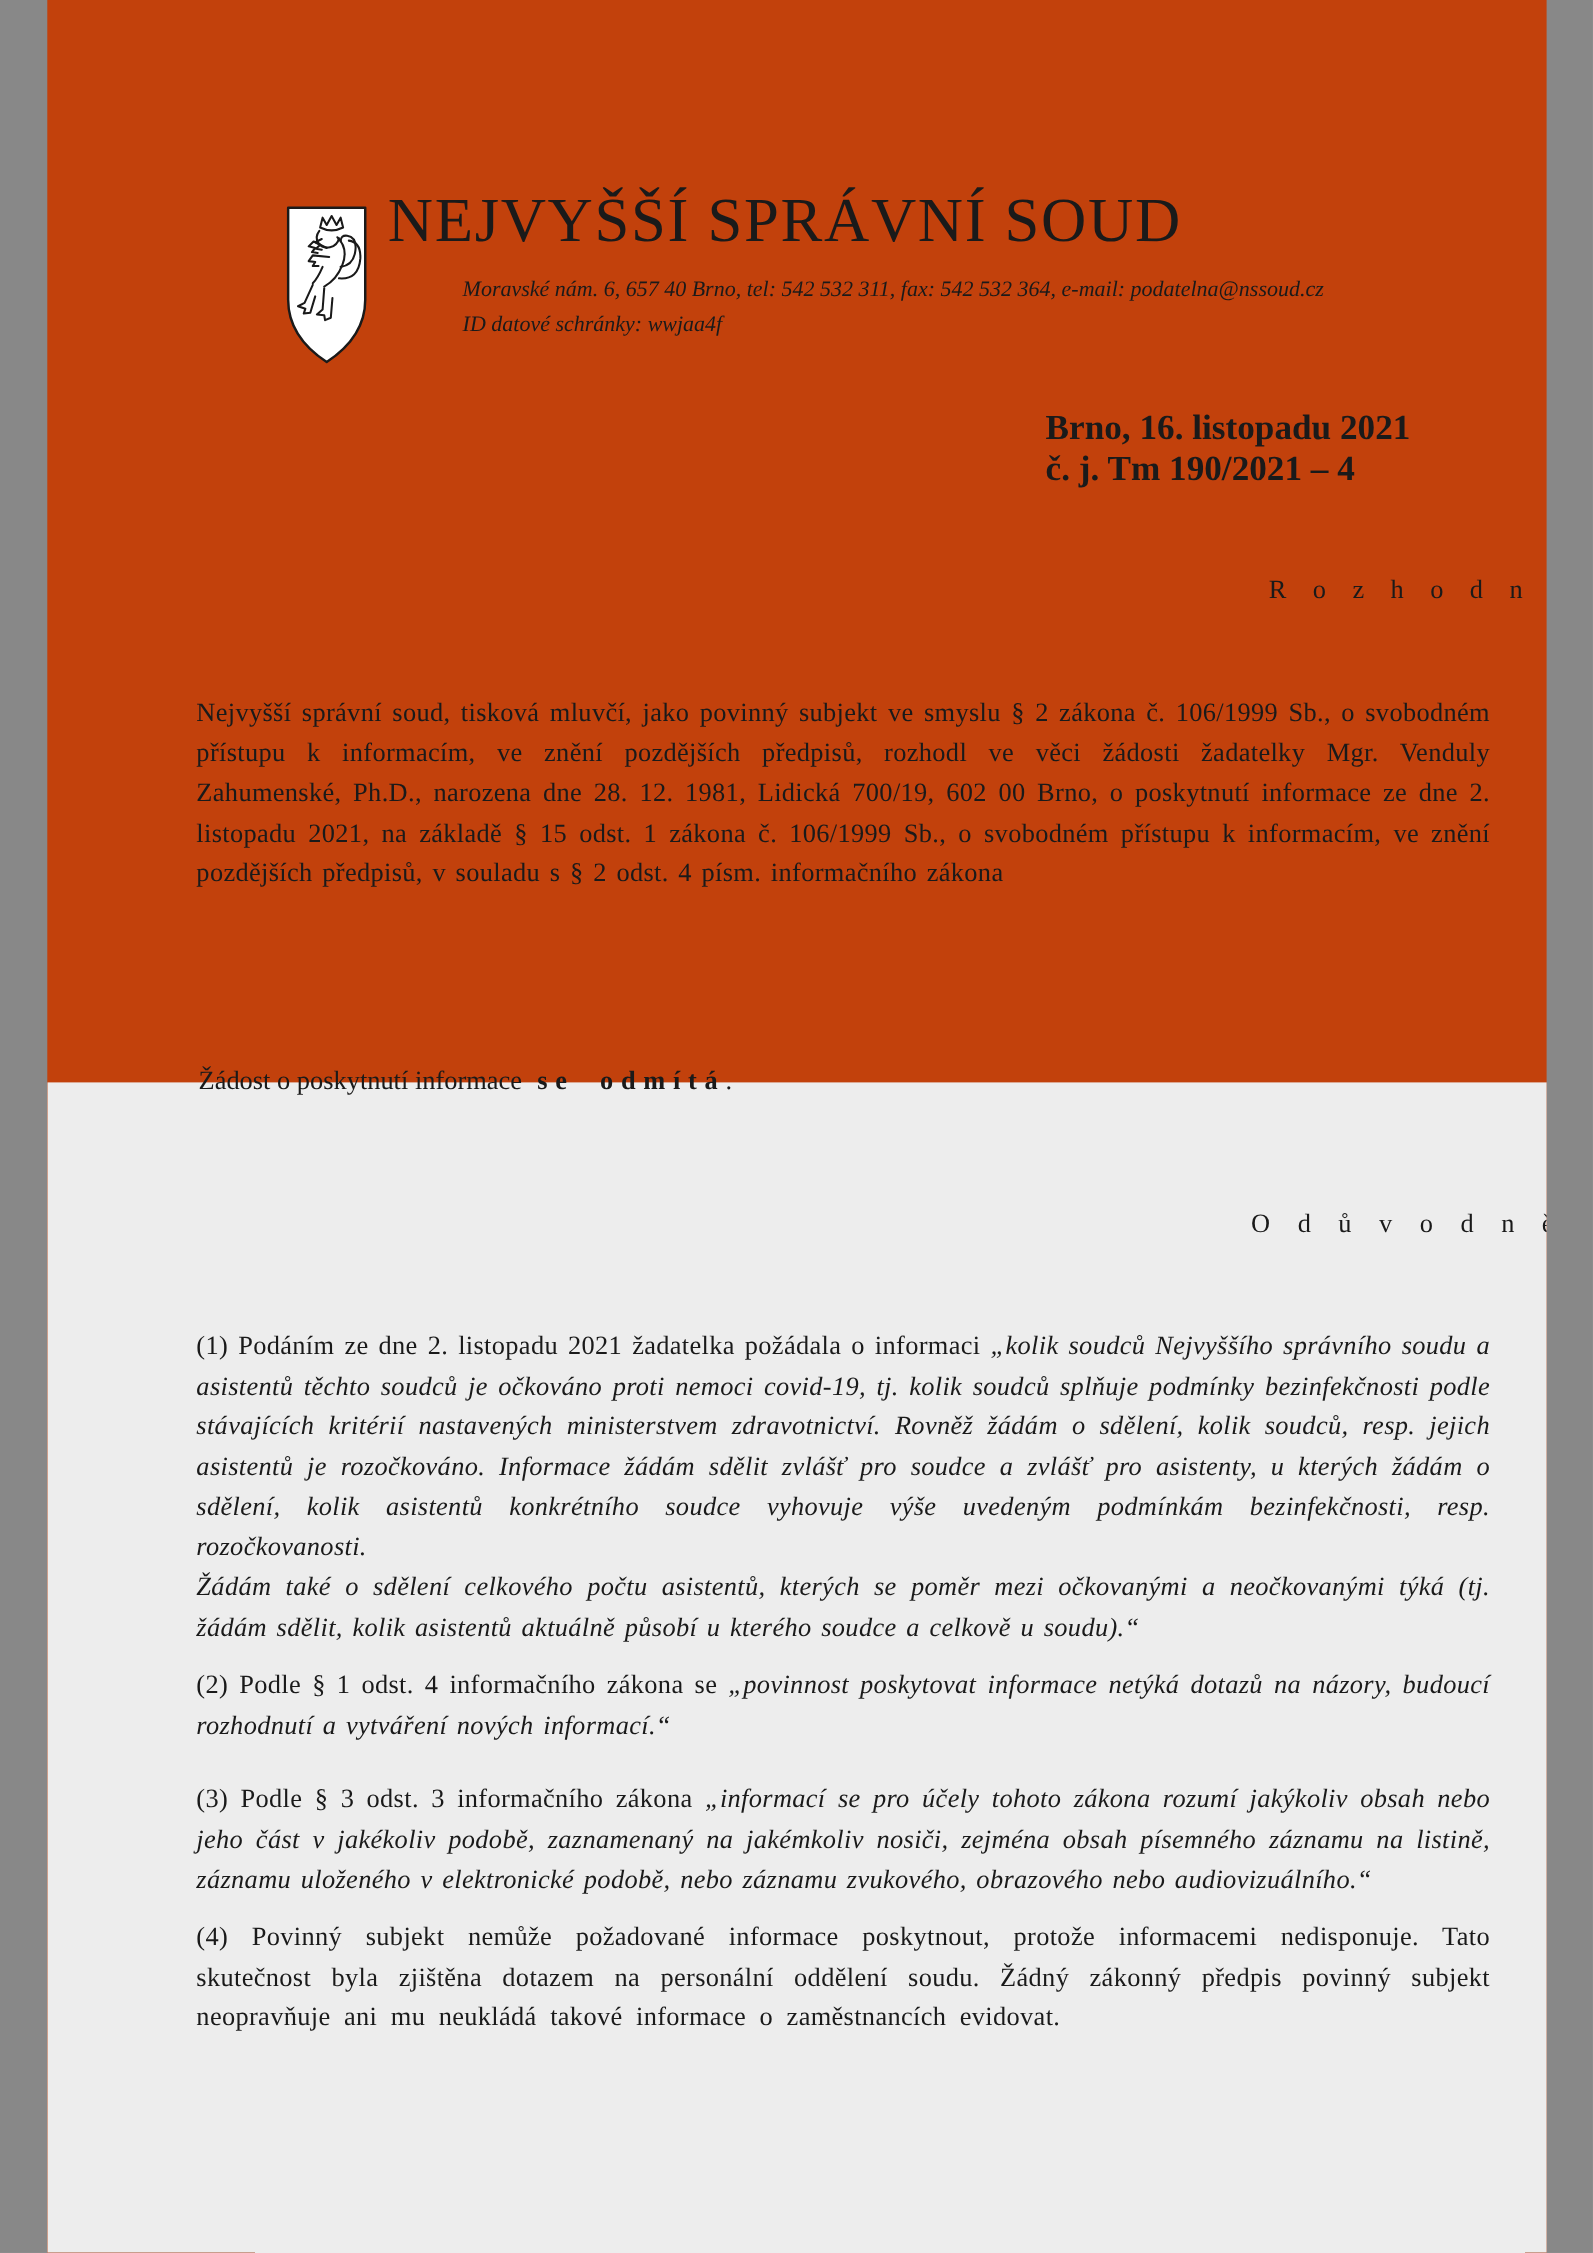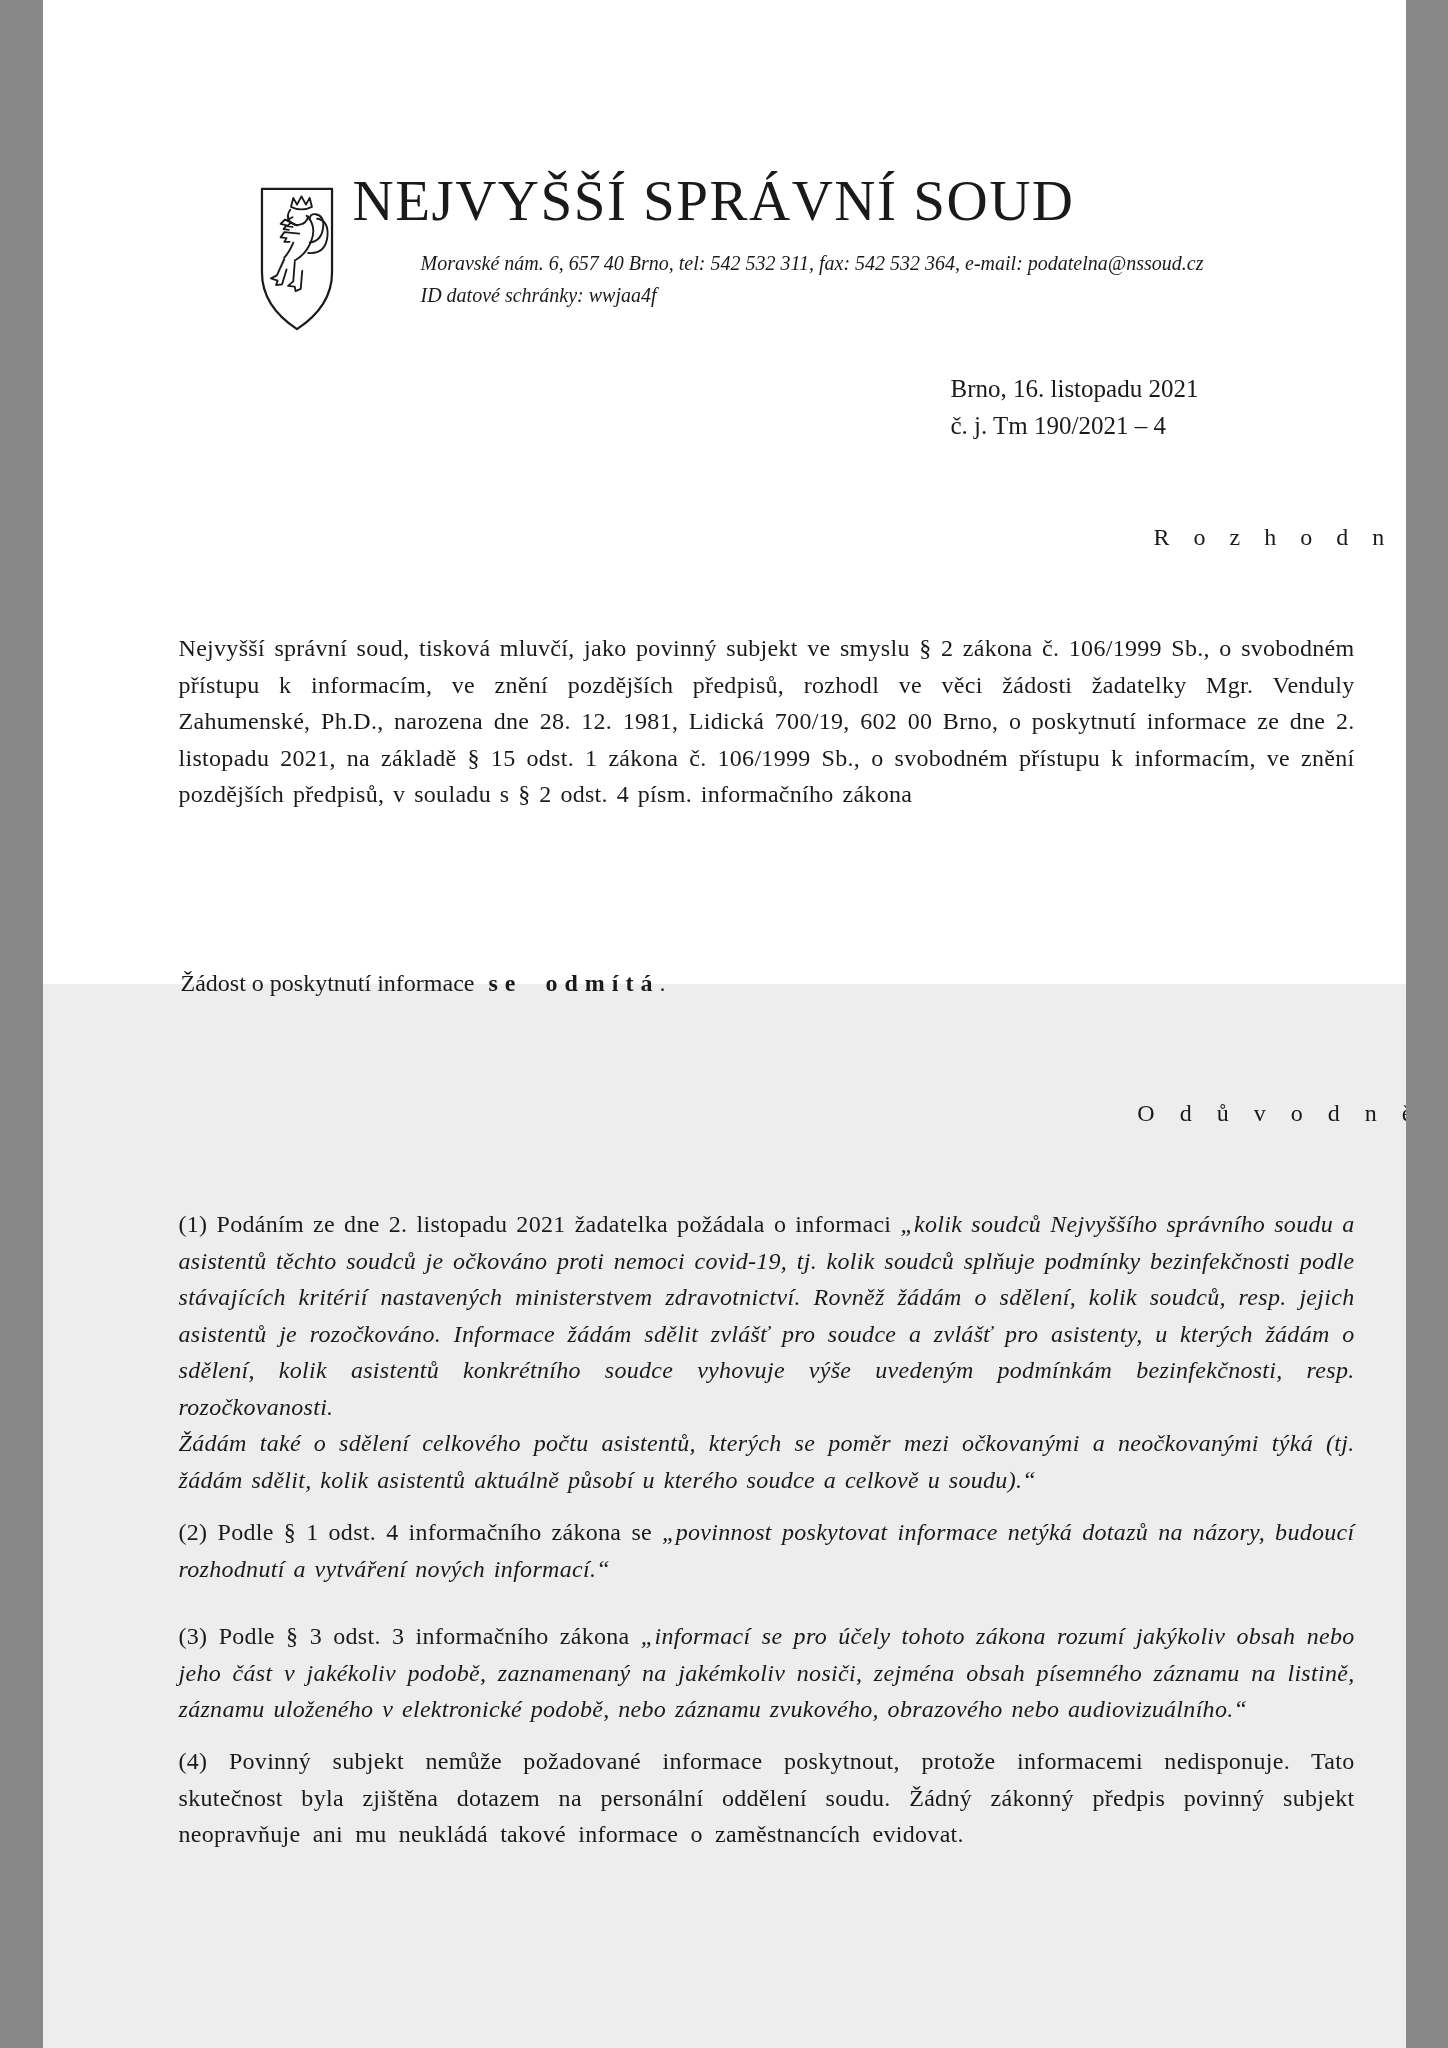--- a/index.html
+++ b/index.html
@@ -1,20 +1,20 @@
 <!DOCTYPE html>
 <html lang="cs"><head>
 <meta charset="utf-8">
 <style>
   html,body{margin:0;padding:0;background:#888;}
   .page{
     position:relative;
     width:1363px;height:2048px;
     margin:0 auto;
-    background:#ffffff;
+    background:#c2410c;
     font-family:"Liberation Serif","DejaVu Serif",serif;
     color:#1a1a1a;
     overflow:hidden;
   }
   .gray-band{
     position:absolute;left:0;top:984px;width:1448px;height:1064px;
     background:#ededed;z-index:0;
   }
   .abs{position:absolute;z-index:1;}
 
@@ -22,21 +22,21 @@
   .logo{left:213px;top:184px;}
   .org-title{
     left:310px;top:168px;width:900px;
     font-size:57px;letter-spacing:1.5px;white-space:nowrap;
   }
   .addr{left:378px;width:900px;font-size:20px;white-space:nowrap;font-style:italic;}
   .addr1{top:252px;}
   .addr2{top:284px;}
 
   
-  .meta{left:908px;top:370px;font-size:25px;line-height:37px;}
+  .meta{left:908px;top:370px;font-size:32px;line-height:37px;font-weight:bold;}
 
   
   .center{left:0;width:1448px;text-align:right;margin-top:12px;}
   .h-main{top:512px;font-size:24px;letter-spacing:9px;}
   .h-sub{top:548px;font-size:25px;font-weight:bold;letter-spacing:1px;}
 
   
   .body-text{
     left:136px;width:1176px;
     font-size:24px;line-height:36.5px;

